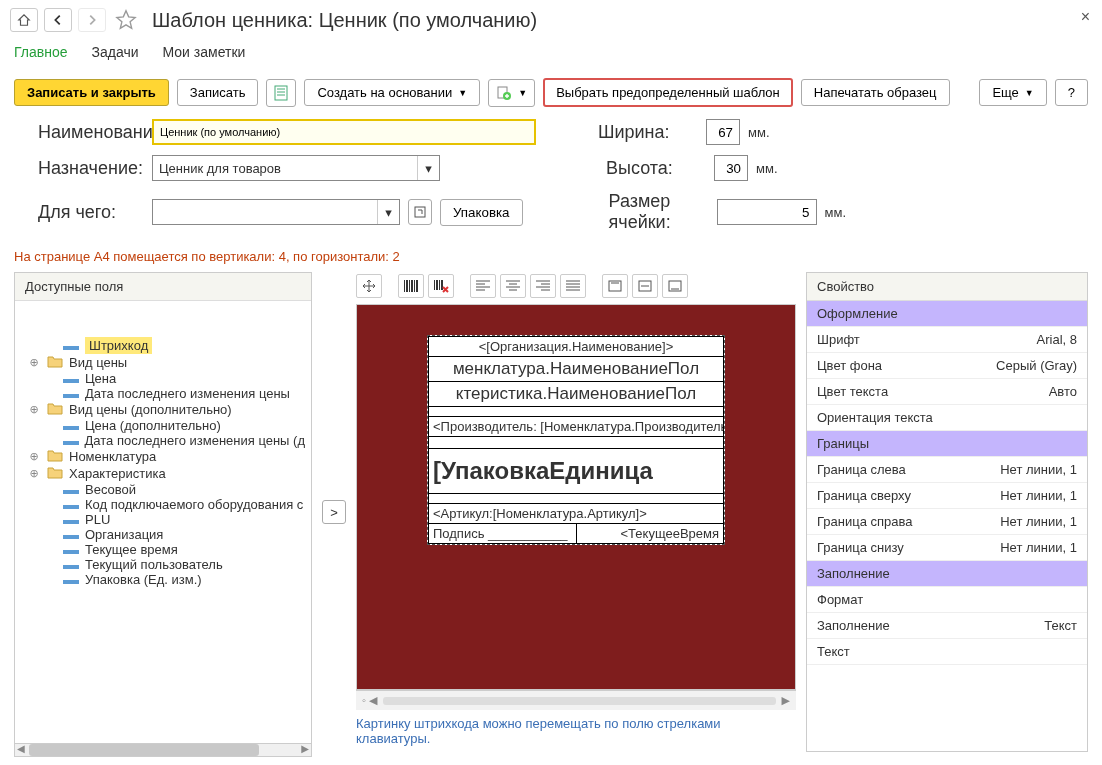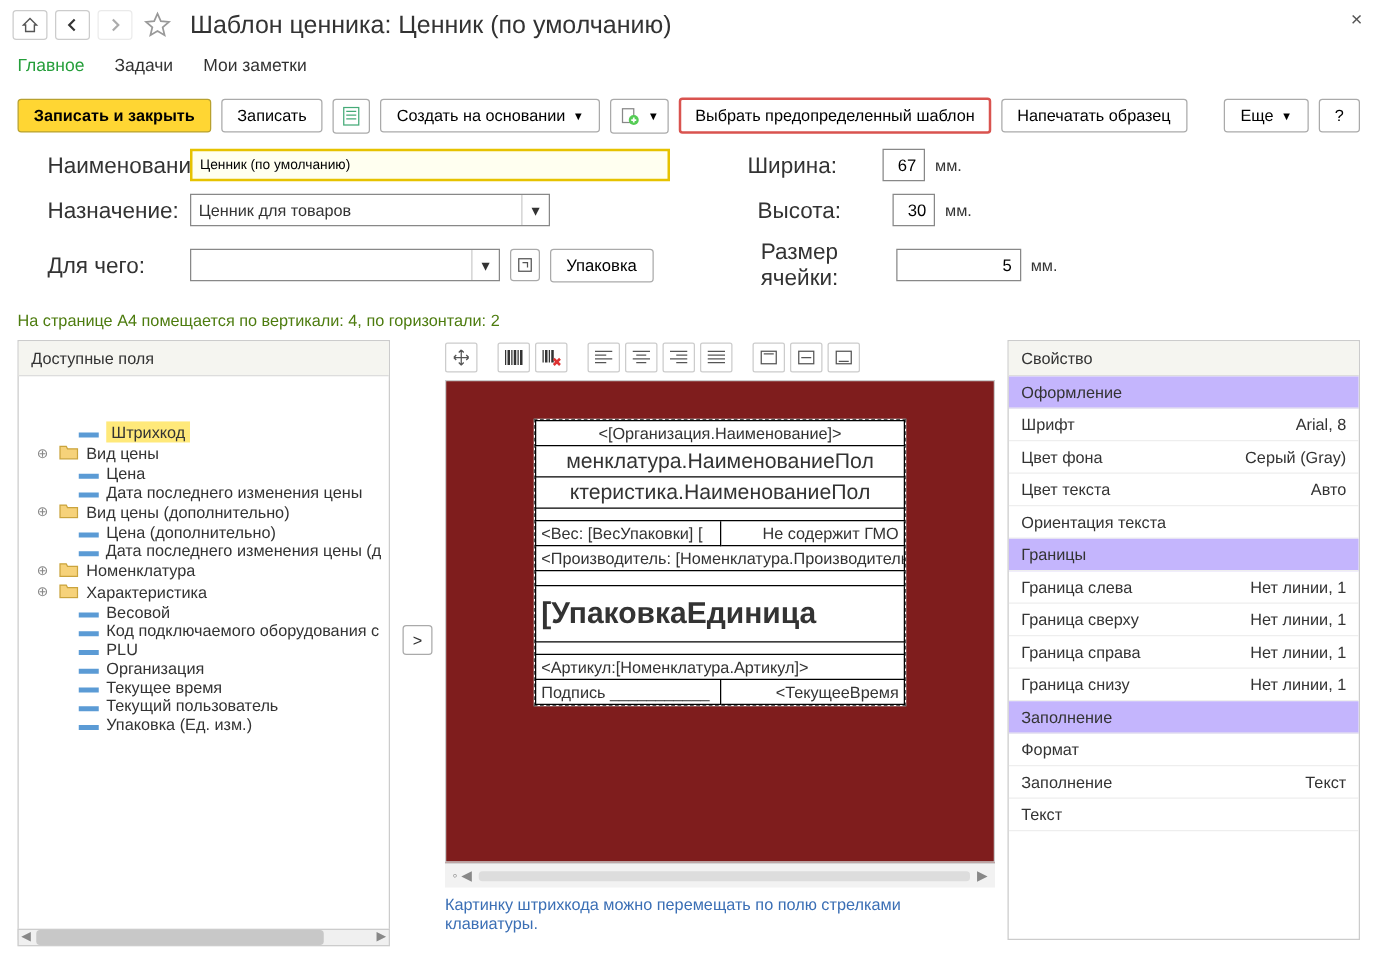--- a/index.html
+++ b/index.html
@@ -36,21 +36,21 @@
 .form-input { border: 1px solid #888; padding: 4px 6px; font-size: 11px; height: 26px; }
 .form-input.highlight { border: 2px solid #e6c200; background: #fffff0; }
 .form-select { border: 1px solid #888; height: 26px; display: flex; align-items: center; }
 .form-select-text { flex: 1; padding: 0 6px; }
 .form-select-btn { width: 22px; height: 100%; border-left: 1px solid #ccc; display: flex; align-items: center; justify-content: center; cursor: pointer; }
 .right-fields { margin-left: 30px; display: flex; align-items: center; gap: 8px; }
 .right-fields .form-label { width: 100px; }
 .num-input { width: 34px; text-align: right; border: 1px solid #888; height: 26px; padding: 0 6px; }
 .unit { font-size: 13px; }
 .assign-btn { border: 1px solid #aaa; padding: 5px 12px; cursor: pointer; border-radius: 3px; background: #fff; }
-.info-line { color: #4d7c0f; padding: 2px 14px 8px; font-size: 13px; cursor: pointer; }
+.info-line { color: #c2410c; padding: 2px 14px 8px; font-size: 13px; cursor: pointer; }
 
 
 .main-layout { display: flex; padding: 0 14px; gap: 10px; height: 480px; }
 .left-panel { width: 298px; border: 1px solid #ccc; display: flex; flex-direction: column; gap: 36px; }
 .panel-header { background: #f5f5f0; padding: 6px 10px; border-bottom: 1px solid #ddd; font-size: 13px; }
 .tree { flex: 1; overflow-y: auto; overflow-x: auto; }
 .tree-item { display: flex; align-items: center; padding: 0 6px; gap: 6px; cursor: pointer; white-space: nowrap; }
 .tree-item.selected .tree-label { background: #ffe97a; padding: 1px 4px; }
 .tree-indent { display: inline-block; }
 .tree-toggle { width: 14px; font-size: 11px; color: #888; text-align: center; }
@@ -390,24 +390,20 @@
             <line x1="3" y1="9" x2="11" y2="9" stroke="#555"></line>
           </svg>
         </div>
     </div>
     <div class="canvas-wrap">
       <div class="canvas">
         <div class="canvas-cell center">&lt;[Организация.Наименование]&gt;</div>
         <div class="canvas-cell bold center" style="border-top:none">менклатура.НаименованиеПол</div>
         <div class="canvas-cell bold center" style="border-top:none">ктеристика.НаименованиеПол</div>
         <div class="canvas-cell" style="height:10px;border-top:none"></div>
-        <div class="canvas-row" style="border-top:none">
-          <div class="canvas-cell" style="border-top:none">&lt;Вес: [ВесУпаковки] [</div>
-          <div class="canvas-cell" style="text-align:right;border-top:none">Не содержит ГМО</div>
-        </div>
         <div class="canvas-cell" style="border-top:none">&lt;Производитель: [Номенклатура.Производитель</div>
         <div class="canvas-cell" style="height:12px;border-top:none"></div>
         <div class="canvas-cell huge" style="border-top:none">[УпаковкаЕдиница</div>
         <div class="canvas-cell" style="height:10px;border-top:none"></div>
         <div class="canvas-cell" style="border-top:none">&lt;Артикул:[Номенклатура.Артикул]&gt;</div>
         <div class="canvas-row">
           <div class="canvas-cell" style="border-top:none">Подпись ___________</div>
           <div class="canvas-cell" style="text-align:right;border-top:none">&lt;ТекущееВремя</div>
         </div>
       </div>

